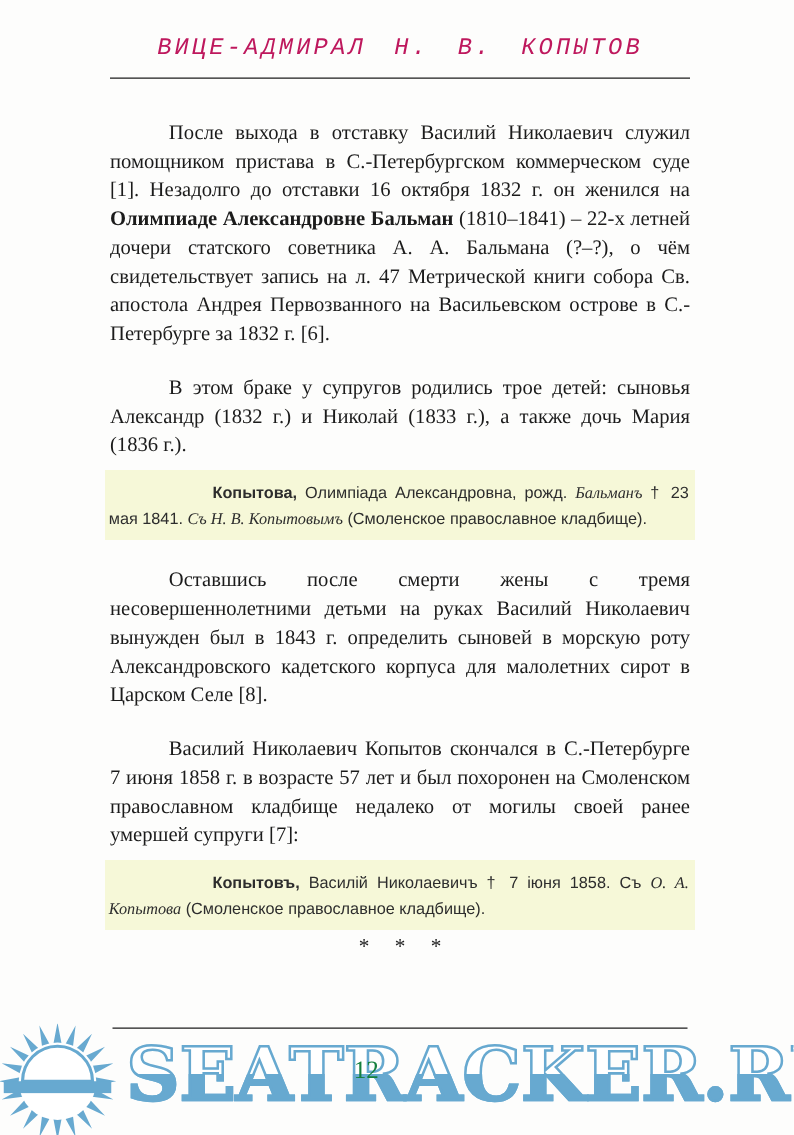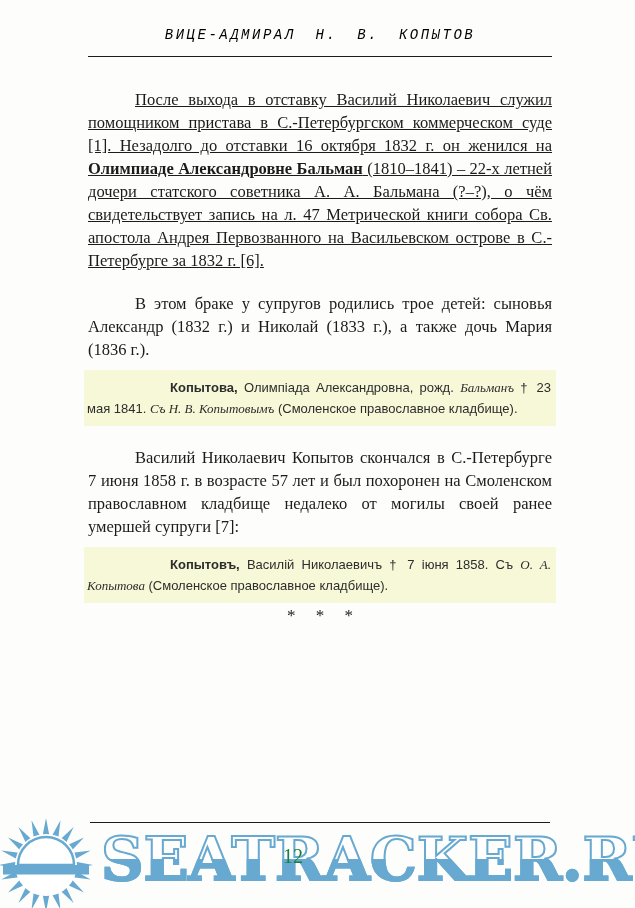--- a/index.html
+++ b/index.html
@@ -17,41 +17,41 @@
     font-family:"Liberation Serif", serif;
     color:var(--text-color,#1b1b1b);
   }
   .content{
     padding:27px 83px 0 88px;
   }
   .header-title{
     text-align:center;
     font-family:"Liberation Mono", monospace;
     font-style:italic;
-    font-size:14px;
+    font-size:19px;
     letter-spacing:2.5px;
     word-spacing:9px;
-    color:#000000;
+    color:#be185d;
     white-space:nowrap;
   }
   .header-rule{
     border:none;
     border-top:1.6px solid #1c1c1c;
     margin-top:13px;
   }
   p.body{
     margin-top:20px;
     font-size:16.5px;
     line-height:23px;
     text-align:justify;
     text-indent:47px;
     hyphens:auto;
     -webkit-hyphens:auto;
   }
-  p.first{margin-top:31px;text-decoration:underline;}
+  p.first{margin-top:31px;}
   .quote{
     margin:9px -4px 0 -4px;
     padding:7px 5px 7px 3px;
     background:var(--quote-bg,#f6f8d8);
     font-family:"Liberation Sans", sans-serif;
     font-size:13px;
     line-height:21px;
     color:#2d2d2d;
     text-align:justify;
     text-indent:40px;
@@ -118,20 +118,21 @@
     <div class="header-title">ВИЦЕ-АДМИРАЛ Н. В. КОПЫТОВ</div>
     <hr class="header-rule">
 
     <p class="body first"><span>После выхода в отставку Василий Николаевич служил помощником пристава в С.-Петербургском коммерческом суде [1]. Незадолго до отставки 16 октября 1832 г. он женился на </span><b>Олимпиаде Александровне Бальман</b><span> (1810–1841) – 22-х летней дочери статского советника А. А. Бальмана (?–?), о чём свидетельствует запись на л. 47 Метрической книги собора Св. апостола Андрея Первозванного на Васильевском острове в С.-Петербурге за 1832 г. [6].</span></p>
 
     <p class="body">В этом браке у супругов родились трое детей: сыновья Александр (1832 г.) и Николай (1833 г.), а также дочь Мария (1836 г.).</p>
 
 
     <div class="quote"><span class="qname">Копытова,</span><span> Олимпіада Александровна, рожд. </span><i>Бальманъ</i><span> † 23 мая 1841. </span><i>Съ Н. В. Копытовымъ</i><span> (Смоленское православное кладбище).</span></div>
 
+    <p class="body">Оставшись после смерти жены с тремя несовершеннолетними детьми на руках Василий Николаевич вынужден был в 1843 г. определить сыновей в морскую роту Александровского кадетского корпуса для малолетних сирот в Царском Селе [8].</p>
 
     <p class="body">Василий Николаевич Копытов скончался в С.-Петербурге 7 июня 1858 г. в возрасте 57 лет и был похоронен на Смоленском православном кладбище недалеко от могилы своей ранее умершей супруги [7]:</p>
 
     <div class="quote"><span class="qname">Копытовъ,</span><span> Василій Николаевичъ † 7 іюня 1858. Съ </span><i>О. А. Копытова</i><span> (Смоленское православное кладбище).</span></div>
 
     <div class="separator">* * *</div>
 
   </div>
 
   <div class="footer">

